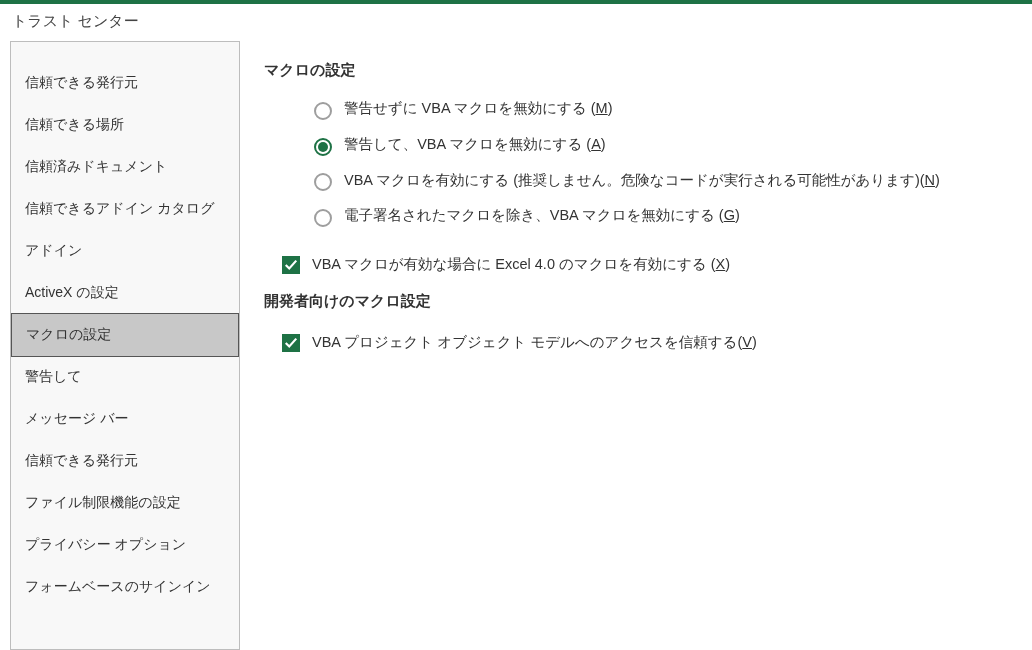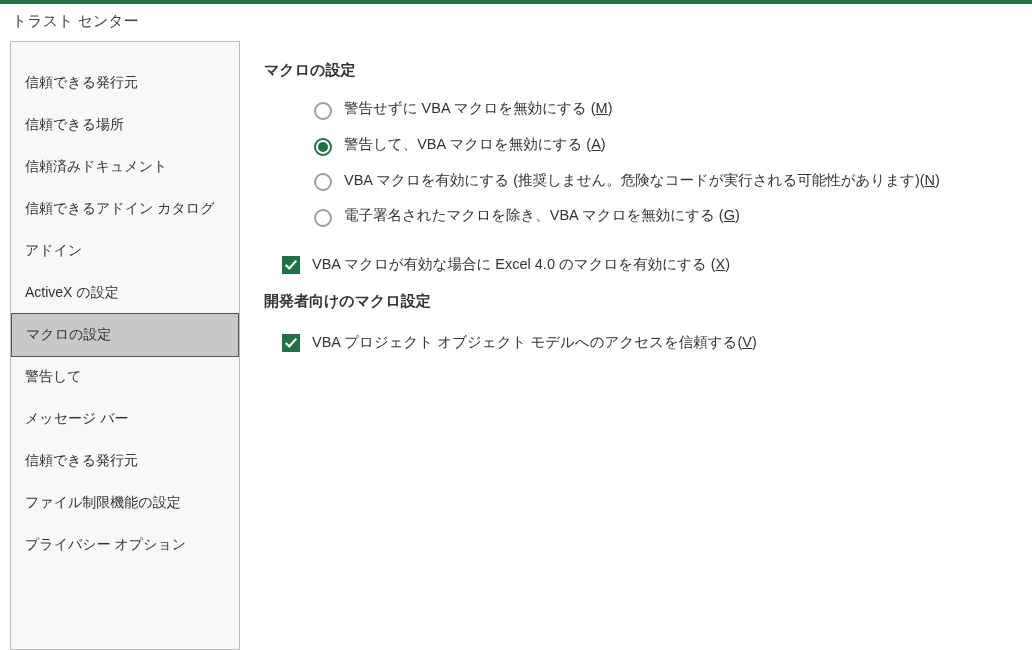--- a/index.html
+++ b/index.html
@@ -143,20 +143,21 @@
         <div class="sidebar-item">信頼済みドキュメント</div>
         <div class="sidebar-item">信頼できるアドイン カタログ</div>
         <div class="sidebar-item">アドイン</div>
         <div class="sidebar-item">ActiveX の設定</div>
         <div class="sidebar-item active">マクロの設定</div>
         <div class="sidebar-item">警告して</div>
         <div class="sidebar-item">メッセージ バー</div>
         <div class="sidebar-item">信頼できる発行元</div>
         <div class="sidebar-item">ファイル制限機能の設定</div>
         <div class="sidebar-item">プライバシー オプション</div>
+        <div class="sidebar-item">フォームベースのサインイン</div>
       </div>
 
     <div class="content">
 
       <div class="section-heading">マクロの設定</div>
 
       <div class="radio-group" id="radio-group">
           <div class="radio-option">
             <div class="radio-circle"></div>
             <span class="radio-label"><span>警告せずに VBA マクロを無効にする (</span><span class="mnemonic">M</span><span>)</span></span>

